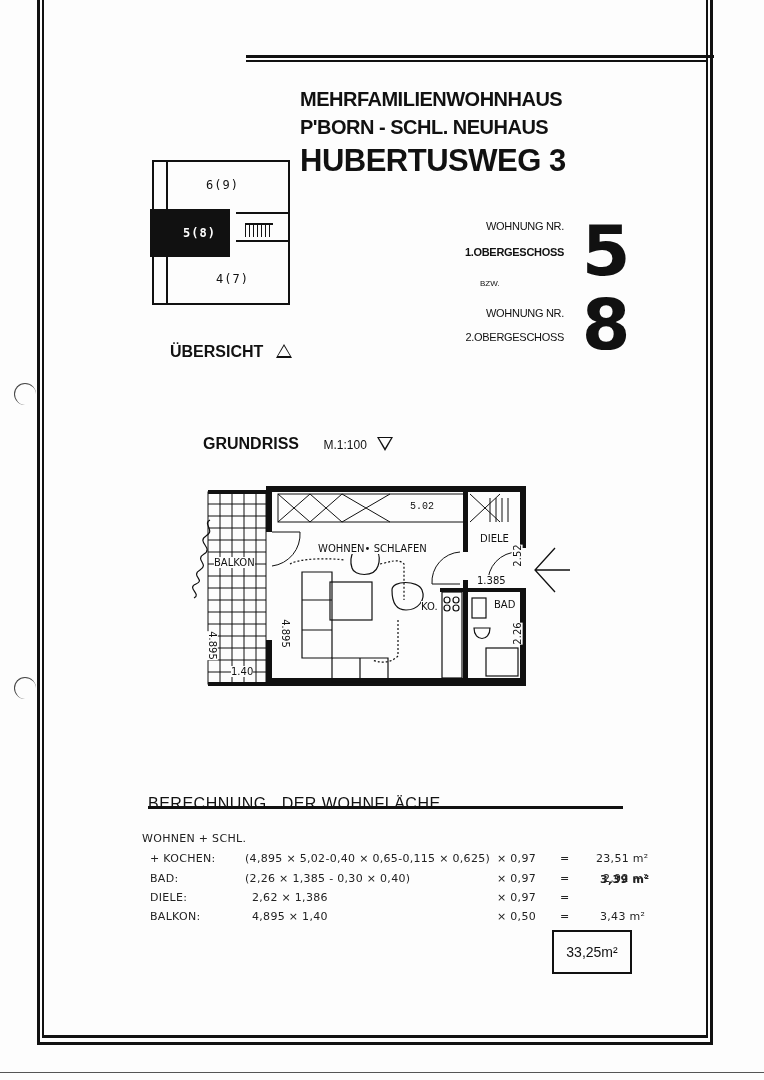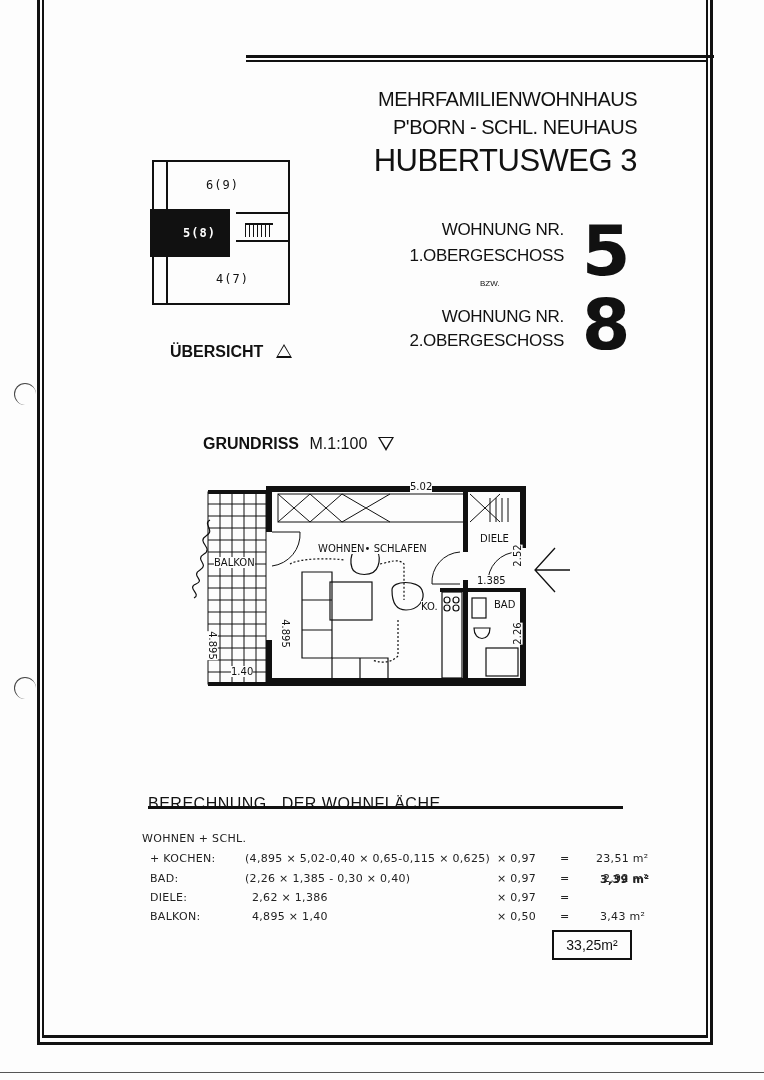--- a/index.html
+++ b/index.html
@@ -7,62 +7,62 @@
   body { position: relative; font-family: "Liberation Sans", sans-serif; color: #111; }
   .abs { position: absolute; }
   
   .frame-outer { left: 37px; top: 0; width: 676px; height: 1045px; border-left: 3px solid #111; border-right: 3px solid #111; border-bottom: 3px solid #111; }
   .frame-inner { left: 42px; top: 0; width: 666px; height: 1038px; border-left: 2px solid #111; border-right: 2px solid #111; border-bottom: 3px solid #111; }
   .title-rule1 { left: 246px; top: 55px; width: 468px; height: 3px; background: #111; }
   .title-rule2 { left: 246px; top: 60px; width: 462px; height: 2px; background: #111; }
   .bottom-line { left: 0; top: 1072px; width: 764px; height: 1px; background: #555; }
   .hole { width: 22px; height: 22px; border-radius: 50%; border-top: 1.5px solid #444; border-left: 1.5px solid #444; border-right: none; border-bottom: none; background: transparent; }
 
-  .h-line { font-weight: normal; letter-spacing: -0.5px; color: #111; text-align: right; }
+  .h-line { font-weight: bold; letter-spacing: -0.5px; color: #111; }
   .t1 { left: 300px; top: 88px; width: 337px; font-size: 20px; }
   .t2 { left: 300px; top: 116px; width: 337px; font-size: 20px; }
   .t3 { left: 300px; top: 143px; width: 337px; font-size: 31px; }
 
-  .wl { font-size: 17px; text-align: right; width: 220px; left: 344px; letter-spacing: -0.3px; }
+  .wl { font-size: 11px; text-align: right; width: 220px; left: 344px; letter-spacing: -0.3px; }
   .bigno { font-weight: 900; font-size: 70px; left: 575px; width: 62px; text-align: center; line-height: 1; font-family: "DejaVu Sans", sans-serif; }
 
   
   .ov { left: 150px; top: 160px; width: 140px; height: 145px; }
   .ov-box { position: absolute; border: 2px solid #111; }
   .ov-label { position: absolute; font-size: 12px; letter-spacing: 1px; font-family: "DejaVu Sans Mono", monospace; }
 
   .section-title { font-weight: bold; font-size: 16px; }
   .tri-up { width: 0; height: 0; border-left: 8px solid transparent; border-right: 8px solid transparent; border-bottom: 14px solid #111; position: relative; display: inline-block; }
   .tri-up::after { content: ""; position: absolute; left: -6px; top: 2px; border-left: 6px solid transparent; border-right: 6px solid transparent; border-bottom: 10px solid #fdfdfd; }
   .tri-down { width: 0; height: 0; border-left: 8px solid transparent; border-right: 8px solid transparent; border-top: 14px solid #111; position: relative; display: inline-block; }
   .tri-down::after { content: ""; position: absolute; left: -6px; top: -13px; border-left: 6px solid transparent; border-right: 6px solid transparent; border-top: 10px solid #fdfdfd; }
 
   .calc-head { left: 148px; top: 779px; font-size: 16px; letter-spacing: 0.5px; margin-top: 16px; }
   .calc-rule { left: 148px; top: 806px; width: 475px; height: 3px; background: #111; }
   .calc { font-family: "DejaVu Sans", sans-serif; font-size: 11px; color: #222; letter-spacing: 0.3px; }
-  .total-box { left: 552px; top: 930px; width: 80px; height: 30px; border: 2px solid #111; font-size: 14px; display: flex; align-items: center; justify-content: center; }
+  .total-box { left: 552px; top: 930px; width: 80px; height: 44px; border: 2px solid #111; font-size: 14px; display: flex; align-items: center; justify-content: center; }
   .plan-lbl { font-size: 10px; font-family: "DejaVu Sans", sans-serif; background: #fdfdfd; }
 </style>
 </head>
 <body>
 
 <div class="abs frame-outer"></div>
 <div class="abs frame-inner"></div>
 <div class="abs title-rule1"></div>
 <div class="abs title-rule2"></div>
 <div class="abs bottom-line"></div>
 <div class="abs hole" style="left:14px;top:383px;"></div>
 <div class="abs hole" style="left:14px;top:677px;"></div>
 
 <div class="abs h-line t1">MEHRFAMILIENWOHNHAUS</div>
 <div class="abs h-line t2">P'BORN - SCHL. NEUHAUS</div>
 <div class="abs h-line t3">HUBERTUSWEG 3</div>
 
 <div class="abs wl" style="top:220px;">WOHNUNG NR.</div>
-<div class="abs wl" style="top:246px;">1.OBERGESCHOSS</div>
+<div class="abs wl" style="top:246px;font-weight:bold;">1.OBERGESCHOSS</div>
 <div class="abs bigno" style="top:216px;">5</div>
 <div class="abs" style="left:480px;top:279px;font-size:8px;">BZW.</div>
 <div class="abs wl" style="top:307px;">WOHNUNG NR.</div>
 <div class="abs wl" style="top:331px;">2.OBERGESCHOSS</div>
 <div class="abs bigno" style="top:290px;">8</div>
 
 <div class="abs ov">
   <div class="ov-box" style="left:16px;top:0;width:124px;height:145px;"></div>
   <div class="ov-box" style="left:2px;top:0;width:14px;height:145px;border-right:none;"></div>
   <div class="abs" style="left:0;top:49px;width:80px;height:48px;background:#111;"></div>
@@ -73,21 +73,21 @@
   <div class="ov-label" style="left:33px;top:66px;color:#fff;font-weight:bold;">5(8)</div>
   <div class="ov-label" style="left:54px;top:112px;margin-left:12px;">4(7)</div>
 </div>
 <div class="abs section-title" style="left:170px;top:343px;">
   <span>ÜBERSICHT</span>
   <span class="tri-up" style="margin-left:8px;top:1px;"></span>
 </div>
 
 <div class="abs section-title" style="left:203px;top:435px;">
   <span>GRUNDRISS</span>
-  <span style="font-weight:normal;font-size:16px;margin-left:6px;">M.1:100</span>
+  <span style="font-weight:normal;font-size:12px;margin-left:20px;">M.1:100</span>
   <span class="tri-down" style="margin-left:6px;top:2px;"></span>
 </div>
 
 <svg class="abs" style="left:180px;top:480px;" width="390" height="215" viewBox="0 0 390 215">
 
   <g stroke="#111" stroke-width="1" fill="none">
     <rect x="28" y="12" width="58" height="192"></rect>
     <path d="M40 12V204M52 12V204M64 12V204M76 12V204"></path>
     <path d="M28 24H86M28 36H86M28 48H86M28 60H86M28 72H86M28 84H86M28 96H86M28 108H86M28 120H86M28 132H86M28 144H86M28 156H86M28 168H86M28 180H86M28 192H86"></path>
   </g>
@@ -139,21 +139,21 @@
     <path d="M294 148h16c0 14-16 14-16 0z"></path>
     <rect x="306" y="168" width="32" height="28"></rect>
   </g>
 </svg>
 
 <div class="abs plan-lbl" style="left:318px;top:543px;">WOHNEN• SCHLAFEN</div>
 <div class="abs plan-lbl" style="left:480px;top:533px;">DIELE</div>
 <div class="abs plan-lbl" style="left:494px;top:599px;">BAD</div>
 <div class="abs plan-lbl" style="left:421px;top:601px;">KO.</div>
 <div class="abs plan-lbl" style="left:214px;top:557px;">BALKON</div>
-<div class="abs plan-lbl" style="left:410px;top:481px;">5.02</div>
+<div class="abs plan-lbl" style="left:410px;top:501px;font-family:Liberation Mono, monospace;">5.02</div>
 <div class="abs plan-lbl" style="left:477px;top:575px;">1.385</div>
 <div class="abs plan-lbl" style="left:506px;top:550px;transform:rotate(-90deg);">2.52</div>
 <div class="abs plan-lbl" style="left:506px;top:628px;transform:rotate(-90deg);">2.26</div>
 <div class="abs plan-lbl" style="left:271px;top:628px;transform:rotate(90deg);">4.895</div>
 <div class="abs plan-lbl" style="left:198px;top:640px;transform:rotate(90deg);">4.895</div>
 <div class="abs plan-lbl" style="left:231px;top:666px;">1.40</div>
 
 <div class="abs calc-head" style="white-space:pre;">BERECHNUNG   DER WOHNFLÄCHE</div>
 <div class="abs calc-rule"></div>
 

